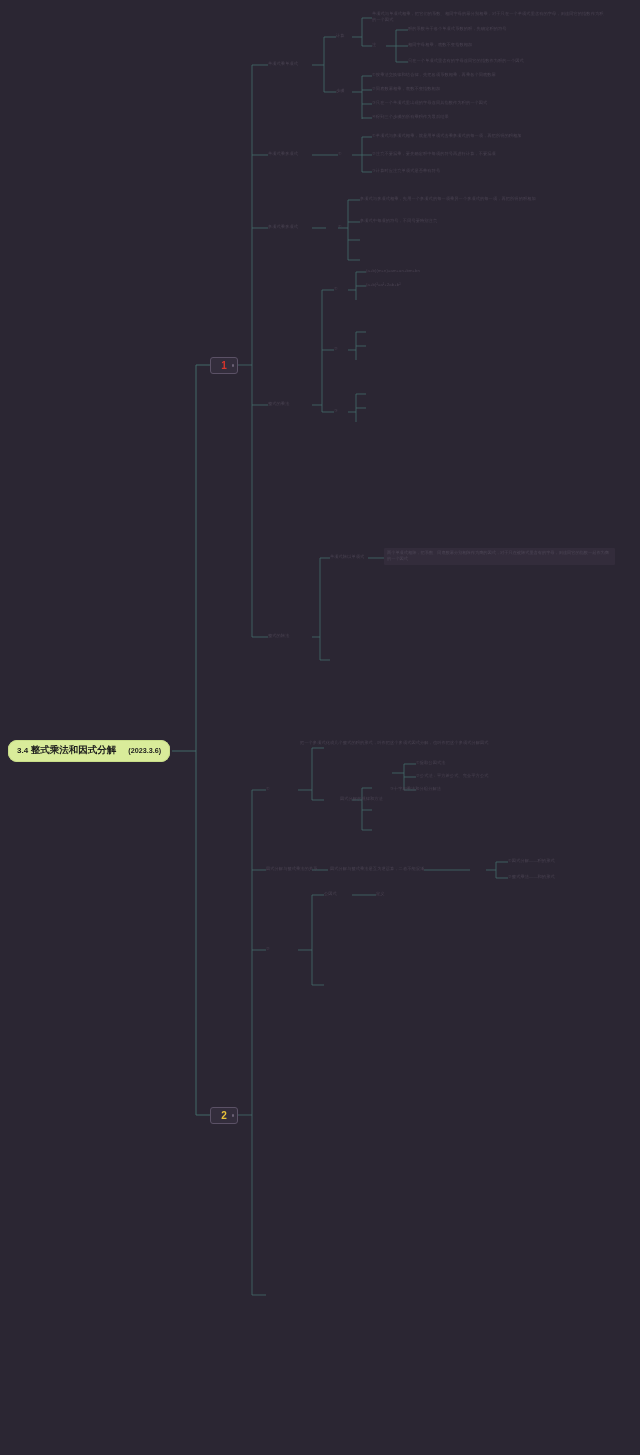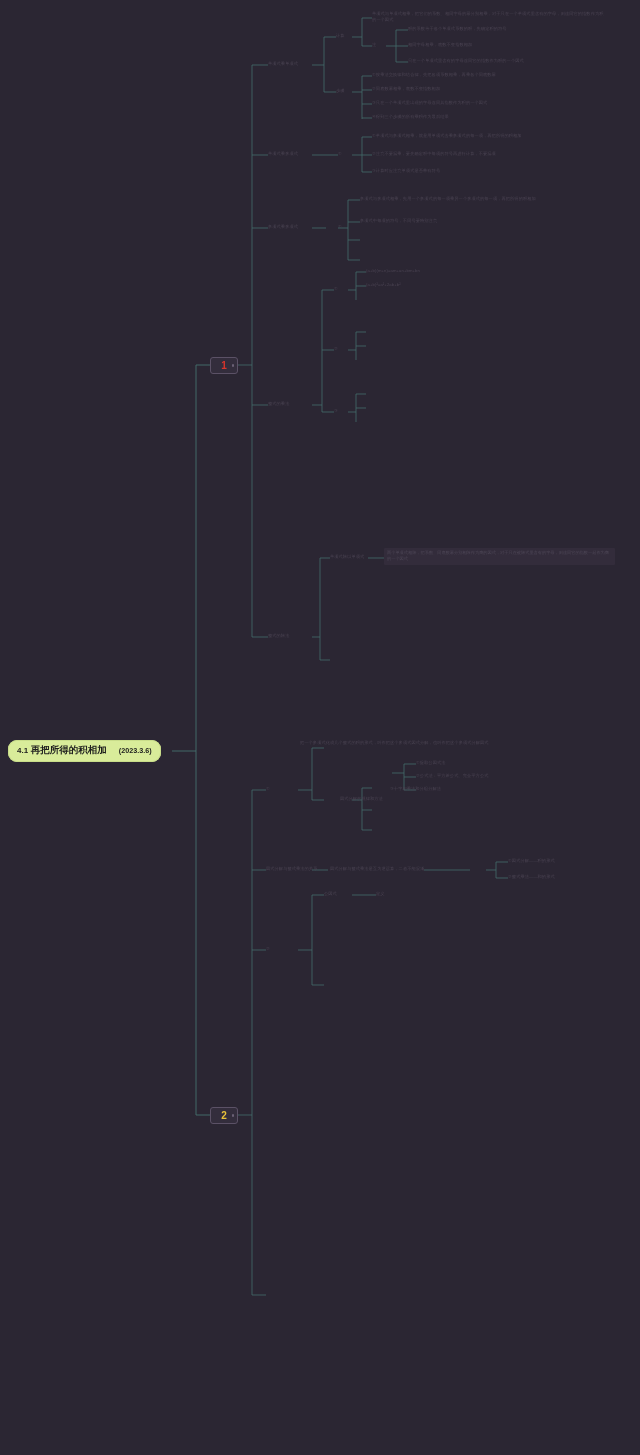--- a/index.html
+++ b/index.html
@@ -163,22 +163,22 @@
       <path d="M298 950 H312"></path>
       <path d="M312 895 V985"></path>
       <path d="M312 895 H324"></path>
       <path d="M312 985 H324"></path>
       <path d="M352 895 H364"></path>
       <path d="M364 895 H376"></path>
     </g>
   </svg>
 
   <div class="root">
-    <span class="num">4.1</span>
-    <span>再把所得的积相加</span><span class="small">(2023.3.6)</span>
+    <span class="num">3.4</span>
+    <span>整式乘法和因式分解</span><span class="small">(2023.3.6)</span>
   </div>
 
   <div class="numbox" style="left:210px;top:357px;">
     <span class="n1">1</span>
     <span class="dot"></span>
   </div>
   <div class="numbox" style="left:210px;top:1107px;">
     <span class="n2">2</span>
     <span class="dot"></span>
   </div>

